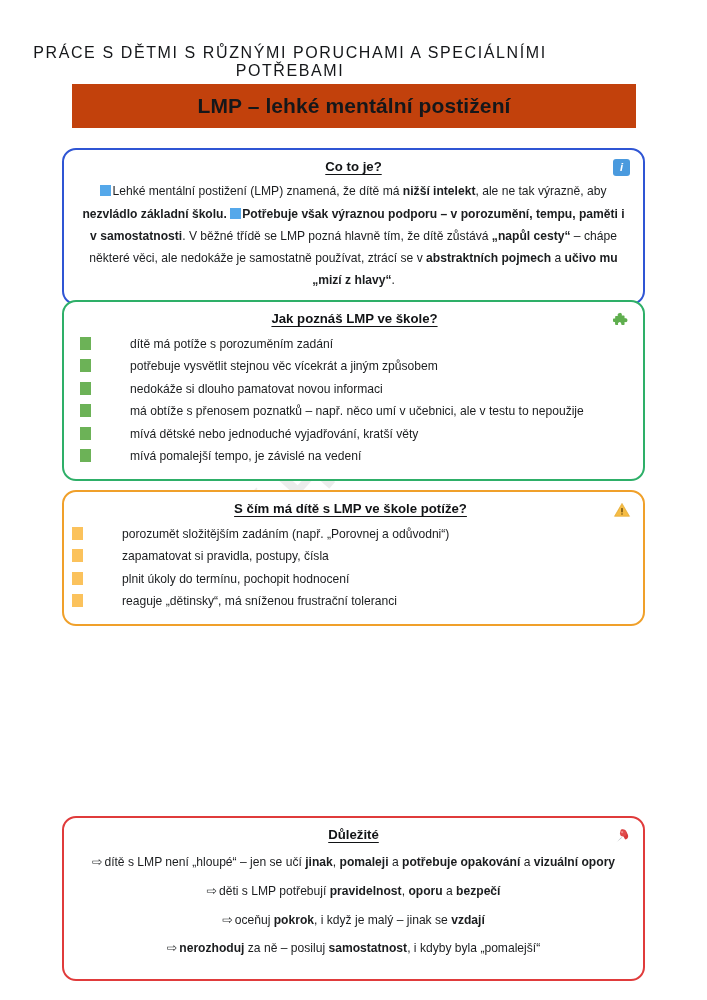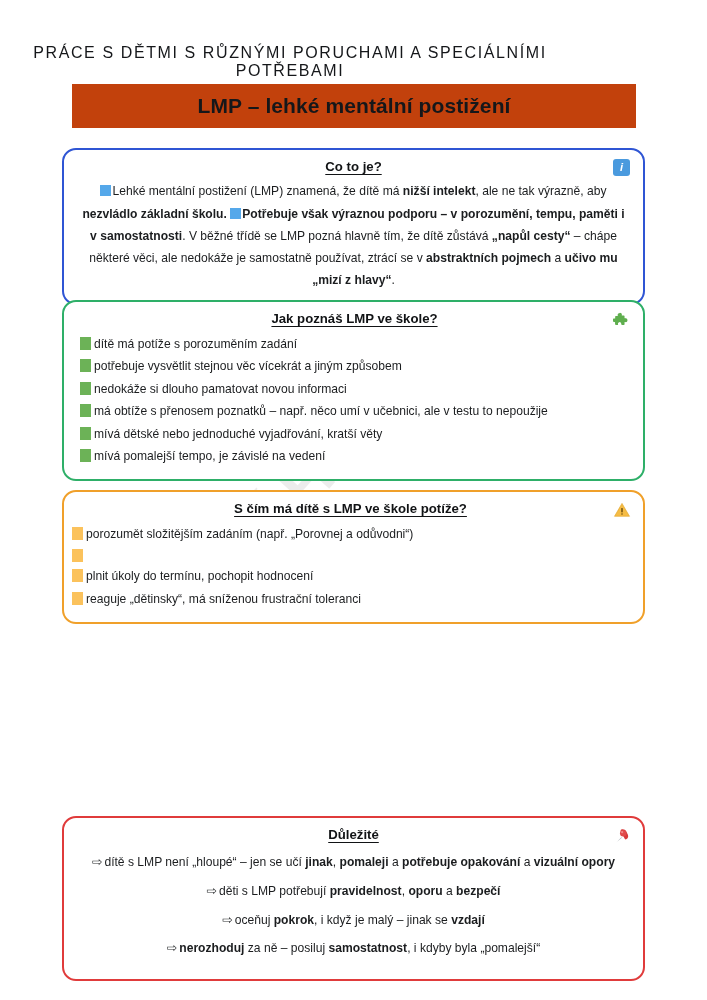--- a/index.html
+++ b/index.html
@@ -146,20 +146,21 @@
     margin: 0;
     padding: 0;
   }
   .bullet-list li {
     display: flex;
     align-items: flex-start;
     font-size: 12.1px;
     line-height: 1.35;
     color: #1b1d1f;
     padding: 3.1px 0;
+    gap: 36px;
   }
   .bullet-sq {
     flex: 0 0 auto;
     width: 11px;
     height: 13px;
     margin-right: 3px;
     margin-top: 1px;
   }
 
   
@@ -274,20 +275,21 @@
       </svg>
     </div>
     <h2 class="card-title">S čím má dítě s LMP ve škole potíže?</h2>
     <ul class="bullet-list" id="difficulties-list">
         <li>
           <span class="bullet-sq"></span>
           <span>porozumět složitějším zadáním (např. „Porovnej a odůvodni“)</span>
         </li>
         <li>
           <span class="bullet-sq"></span>
+          <span>zapamatovat si pravidla, postupy, čísla</span>
         </li>
         <li>
           <span class="bullet-sq"></span>
           <span>plnit úkoly do termínu, pochopit hodnocení</span>
         </li>
         <li>
           <span class="bullet-sq"></span>
           <span>reaguje „dětinsky“, má sníženou frustrační toleranci</span>
         </li>
       </ul>

